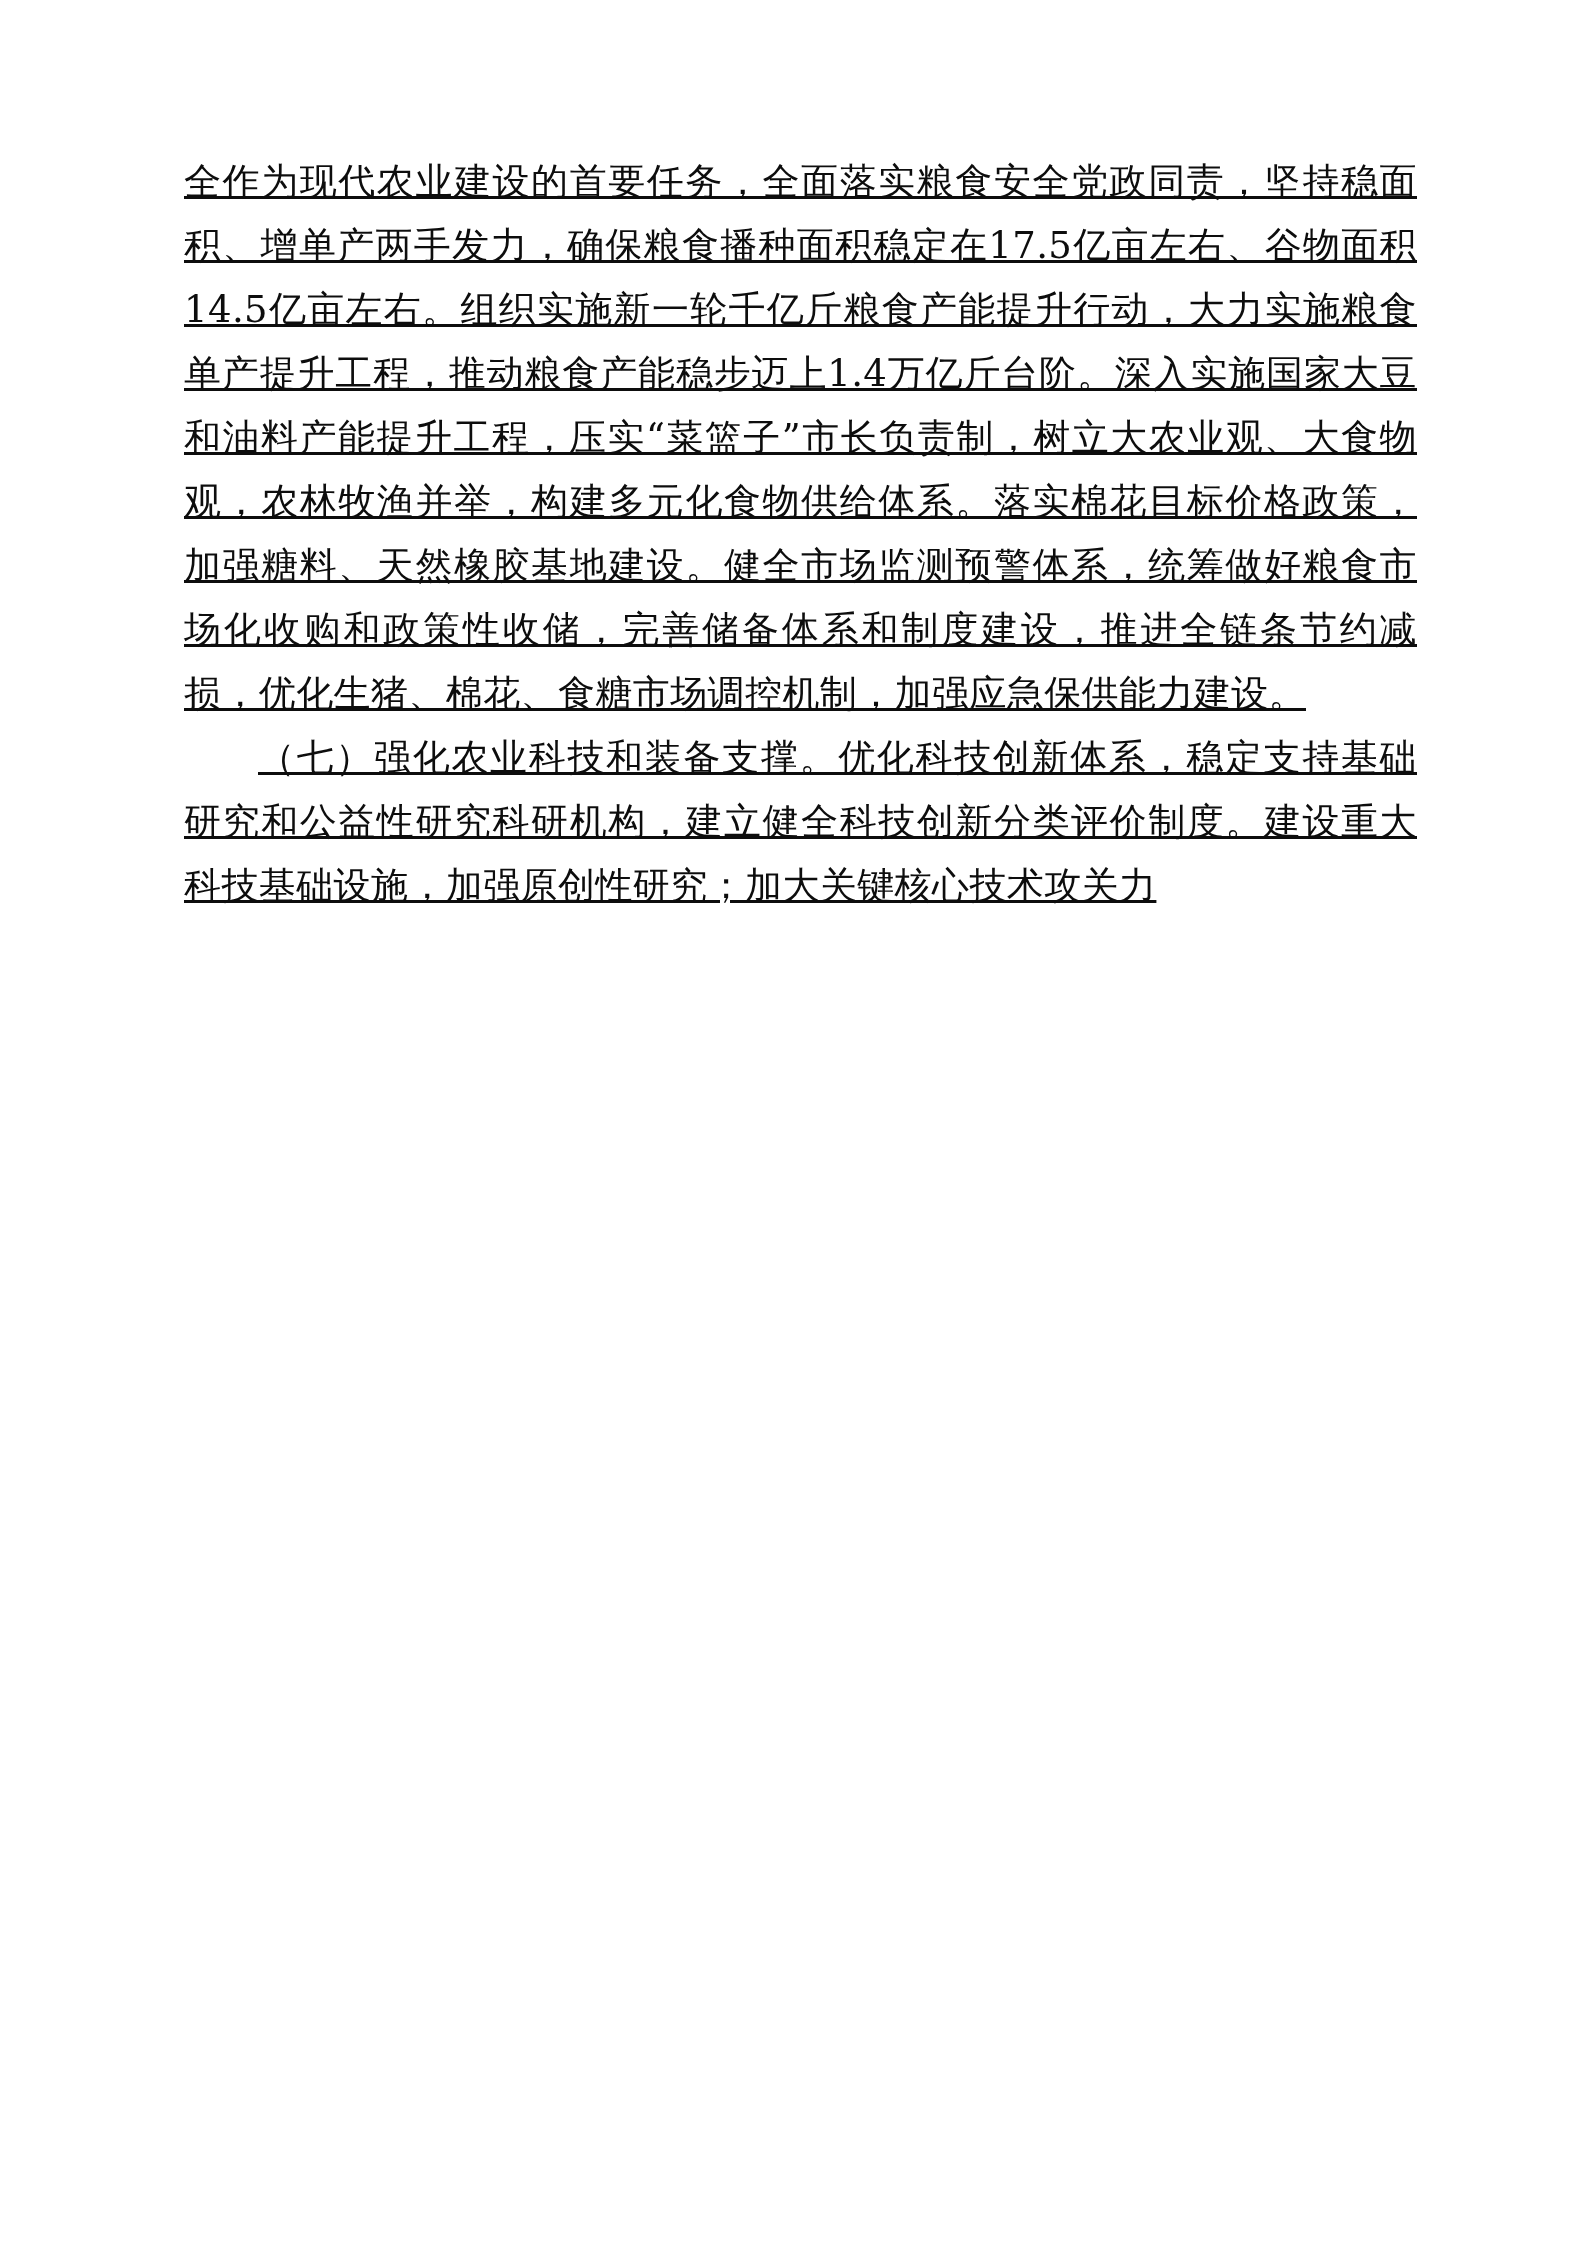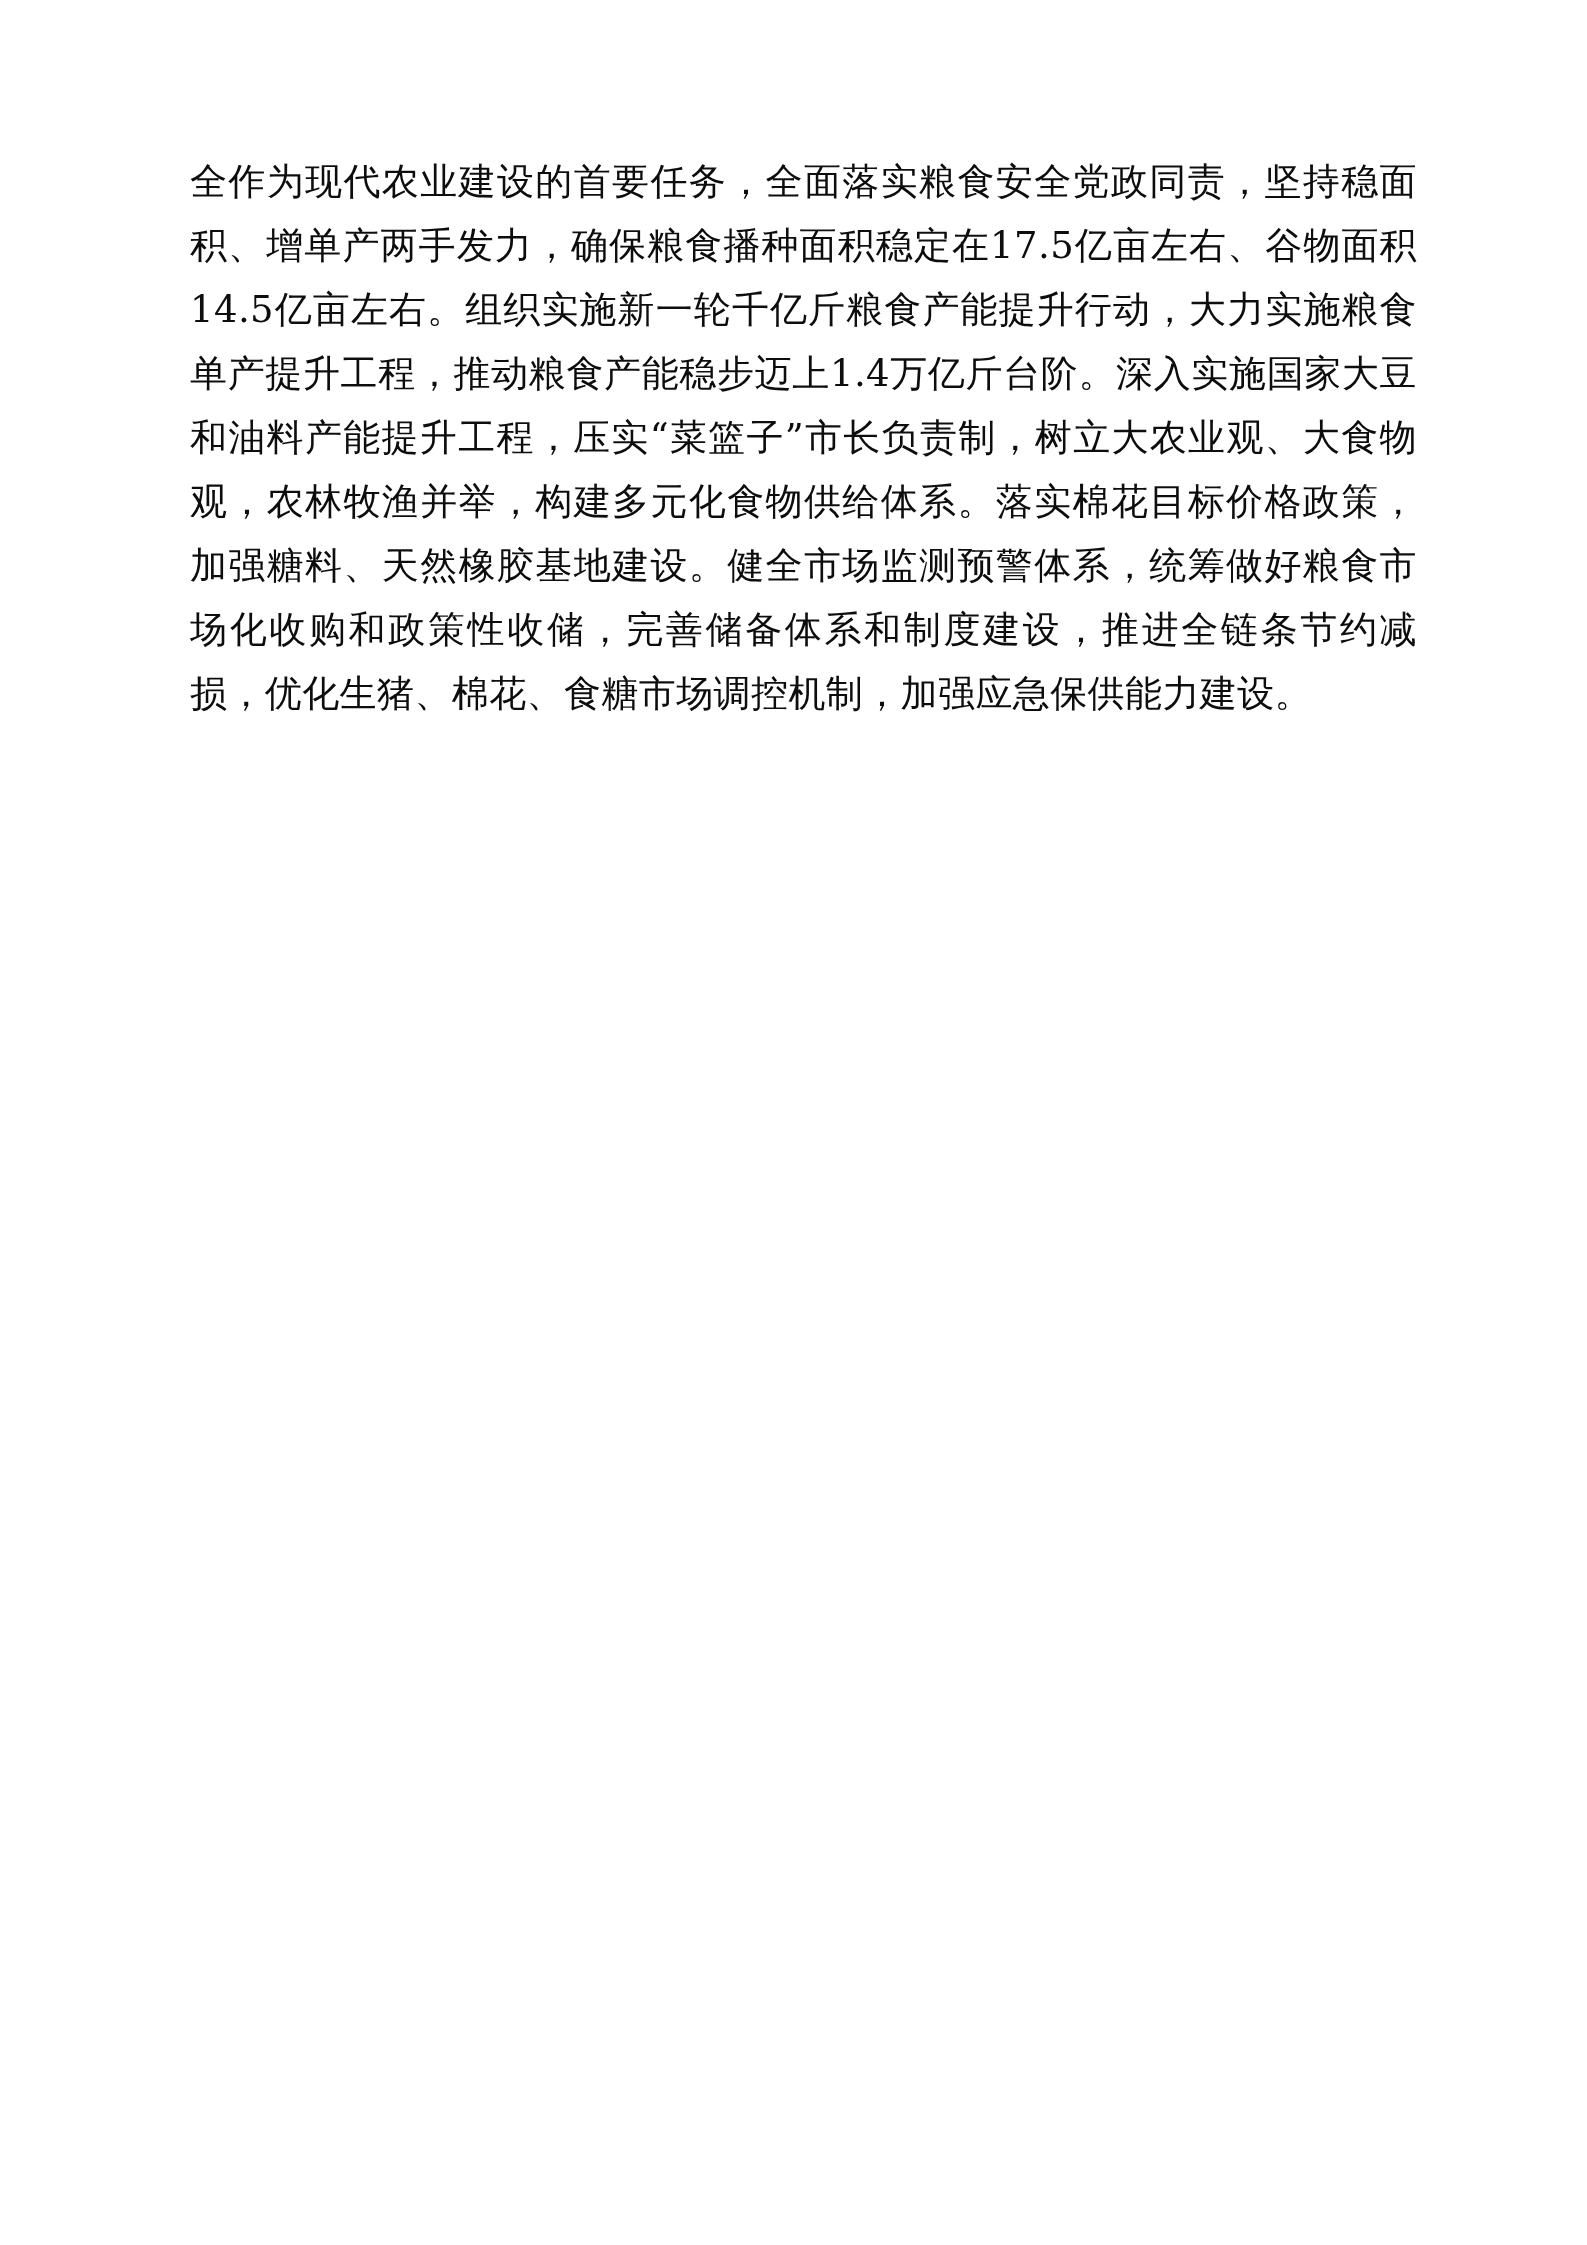--- a/index.html
+++ b/index.html
@@ -24,27 +24,29 @@
   }
   .doc-body {
     font-size: 37px;
     line-height: 1.73;
     text-align: justify;
     text-justify: inter-ideograph;
     letter-spacing: 0.4px;
     color: #0d0d0d;
   }
   .para {
-    margin: 0 0 0 12px;
+    margin: 0 0 0 6px;
     text-indent: 0;
+    text-decoration: underline;
   }
   .para.indent {
     text-indent: 2em;
   }
 </style>
 </head>
 <body>
 
 <div class="page">
   <div class="doc-body">
     <p class="para">全作为现代农业建设的首要任务，全面落实粮食安全党政同责，坚持稳面积、增单产两手发力，确保粮食播种面积稳定在17.5亿亩左右、谷物面积14.5亿亩左右。组织实施新一轮千亿斤粮食产能提升行动，大力实施粮食单产提升工程，推动粮食产能稳步迈上1.4万亿斤台阶。深入实施国家大豆和油料产能提升工程，压实“菜篮子”市长负责制，树立大农业观、大食物观，农林牧渔并举，构建多元化食物供给体系。落实棉花目标价格政策，加强糖料、天然橡胶基地建设。健全市场监测预警体系，统筹做好粮食市场化收购和政策性收储，完善储备体系和制度建设，推进全链条节约减损，优化生猪、棉花、食糖市场调控机制，加强应急保供能力建设。</p>
+    <p class="para indent">（七）强化农业科技和装备支撑。优化科技创新体系，稳定支持基础研究和公益性研究科研机构，建立健全科技创新分类评价制度。建设重大科技基础设施，加强原创性研究；加大关键核心技术攻关力</p>
   </div>
 </div>
 
 </body></html>

